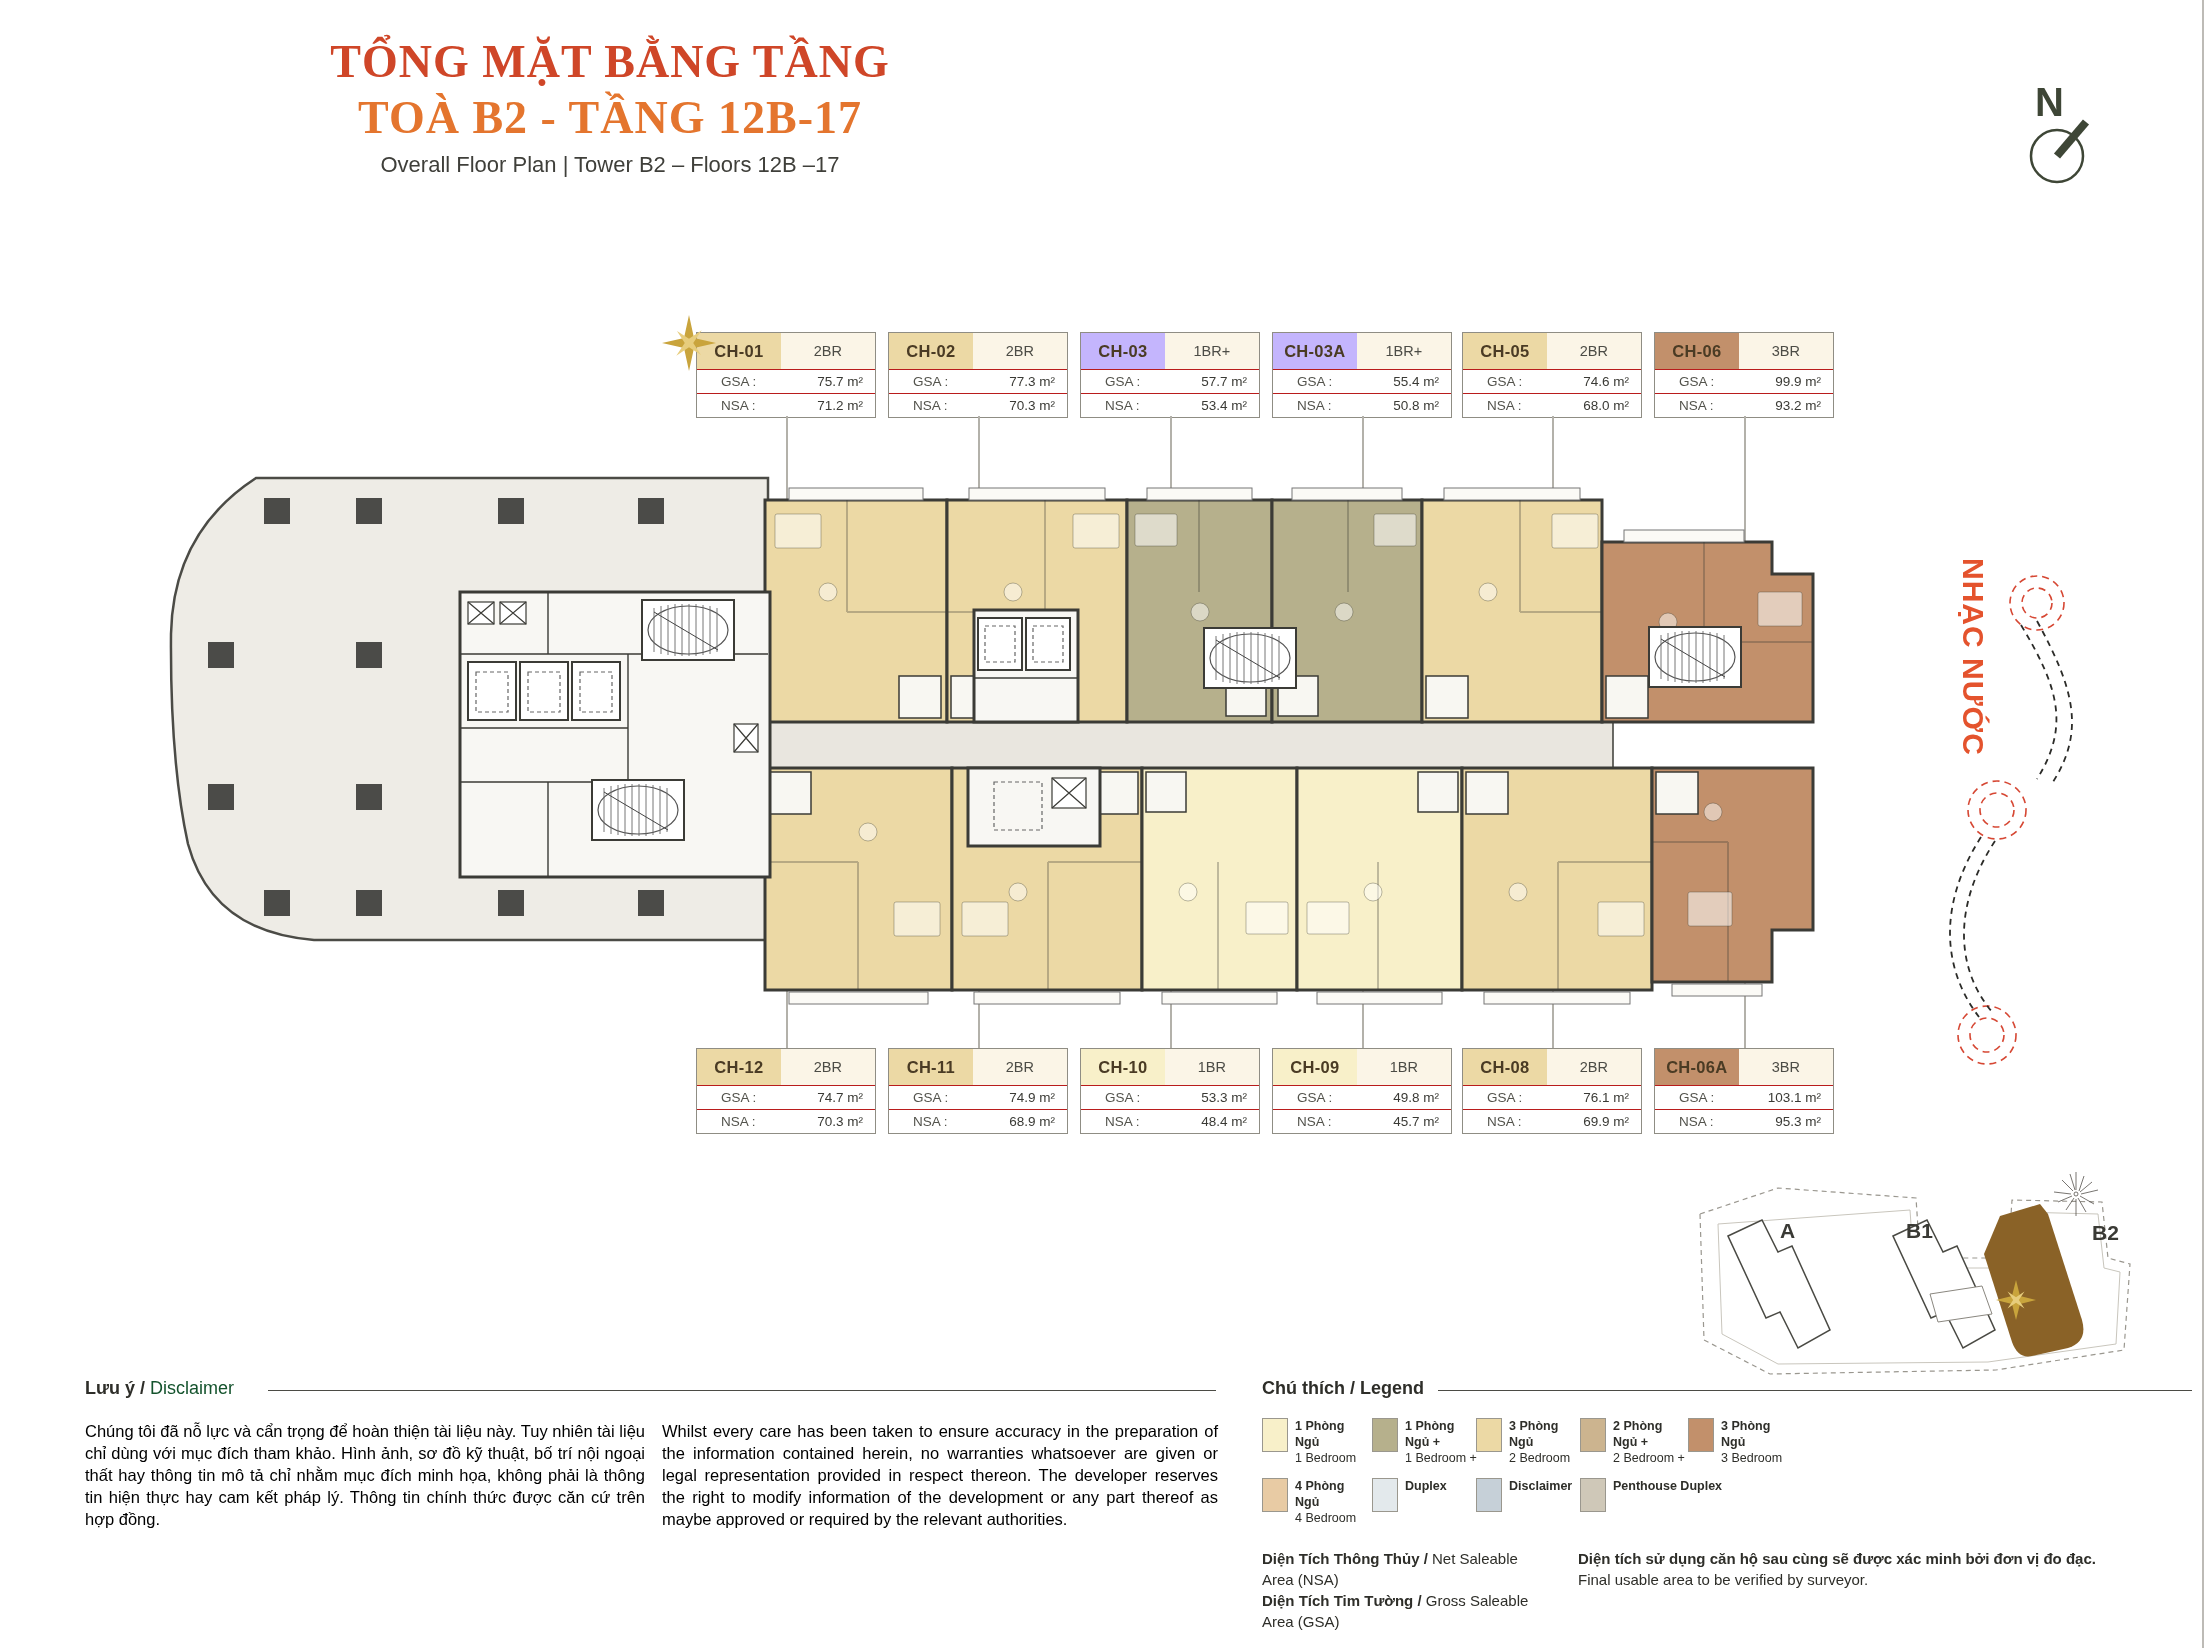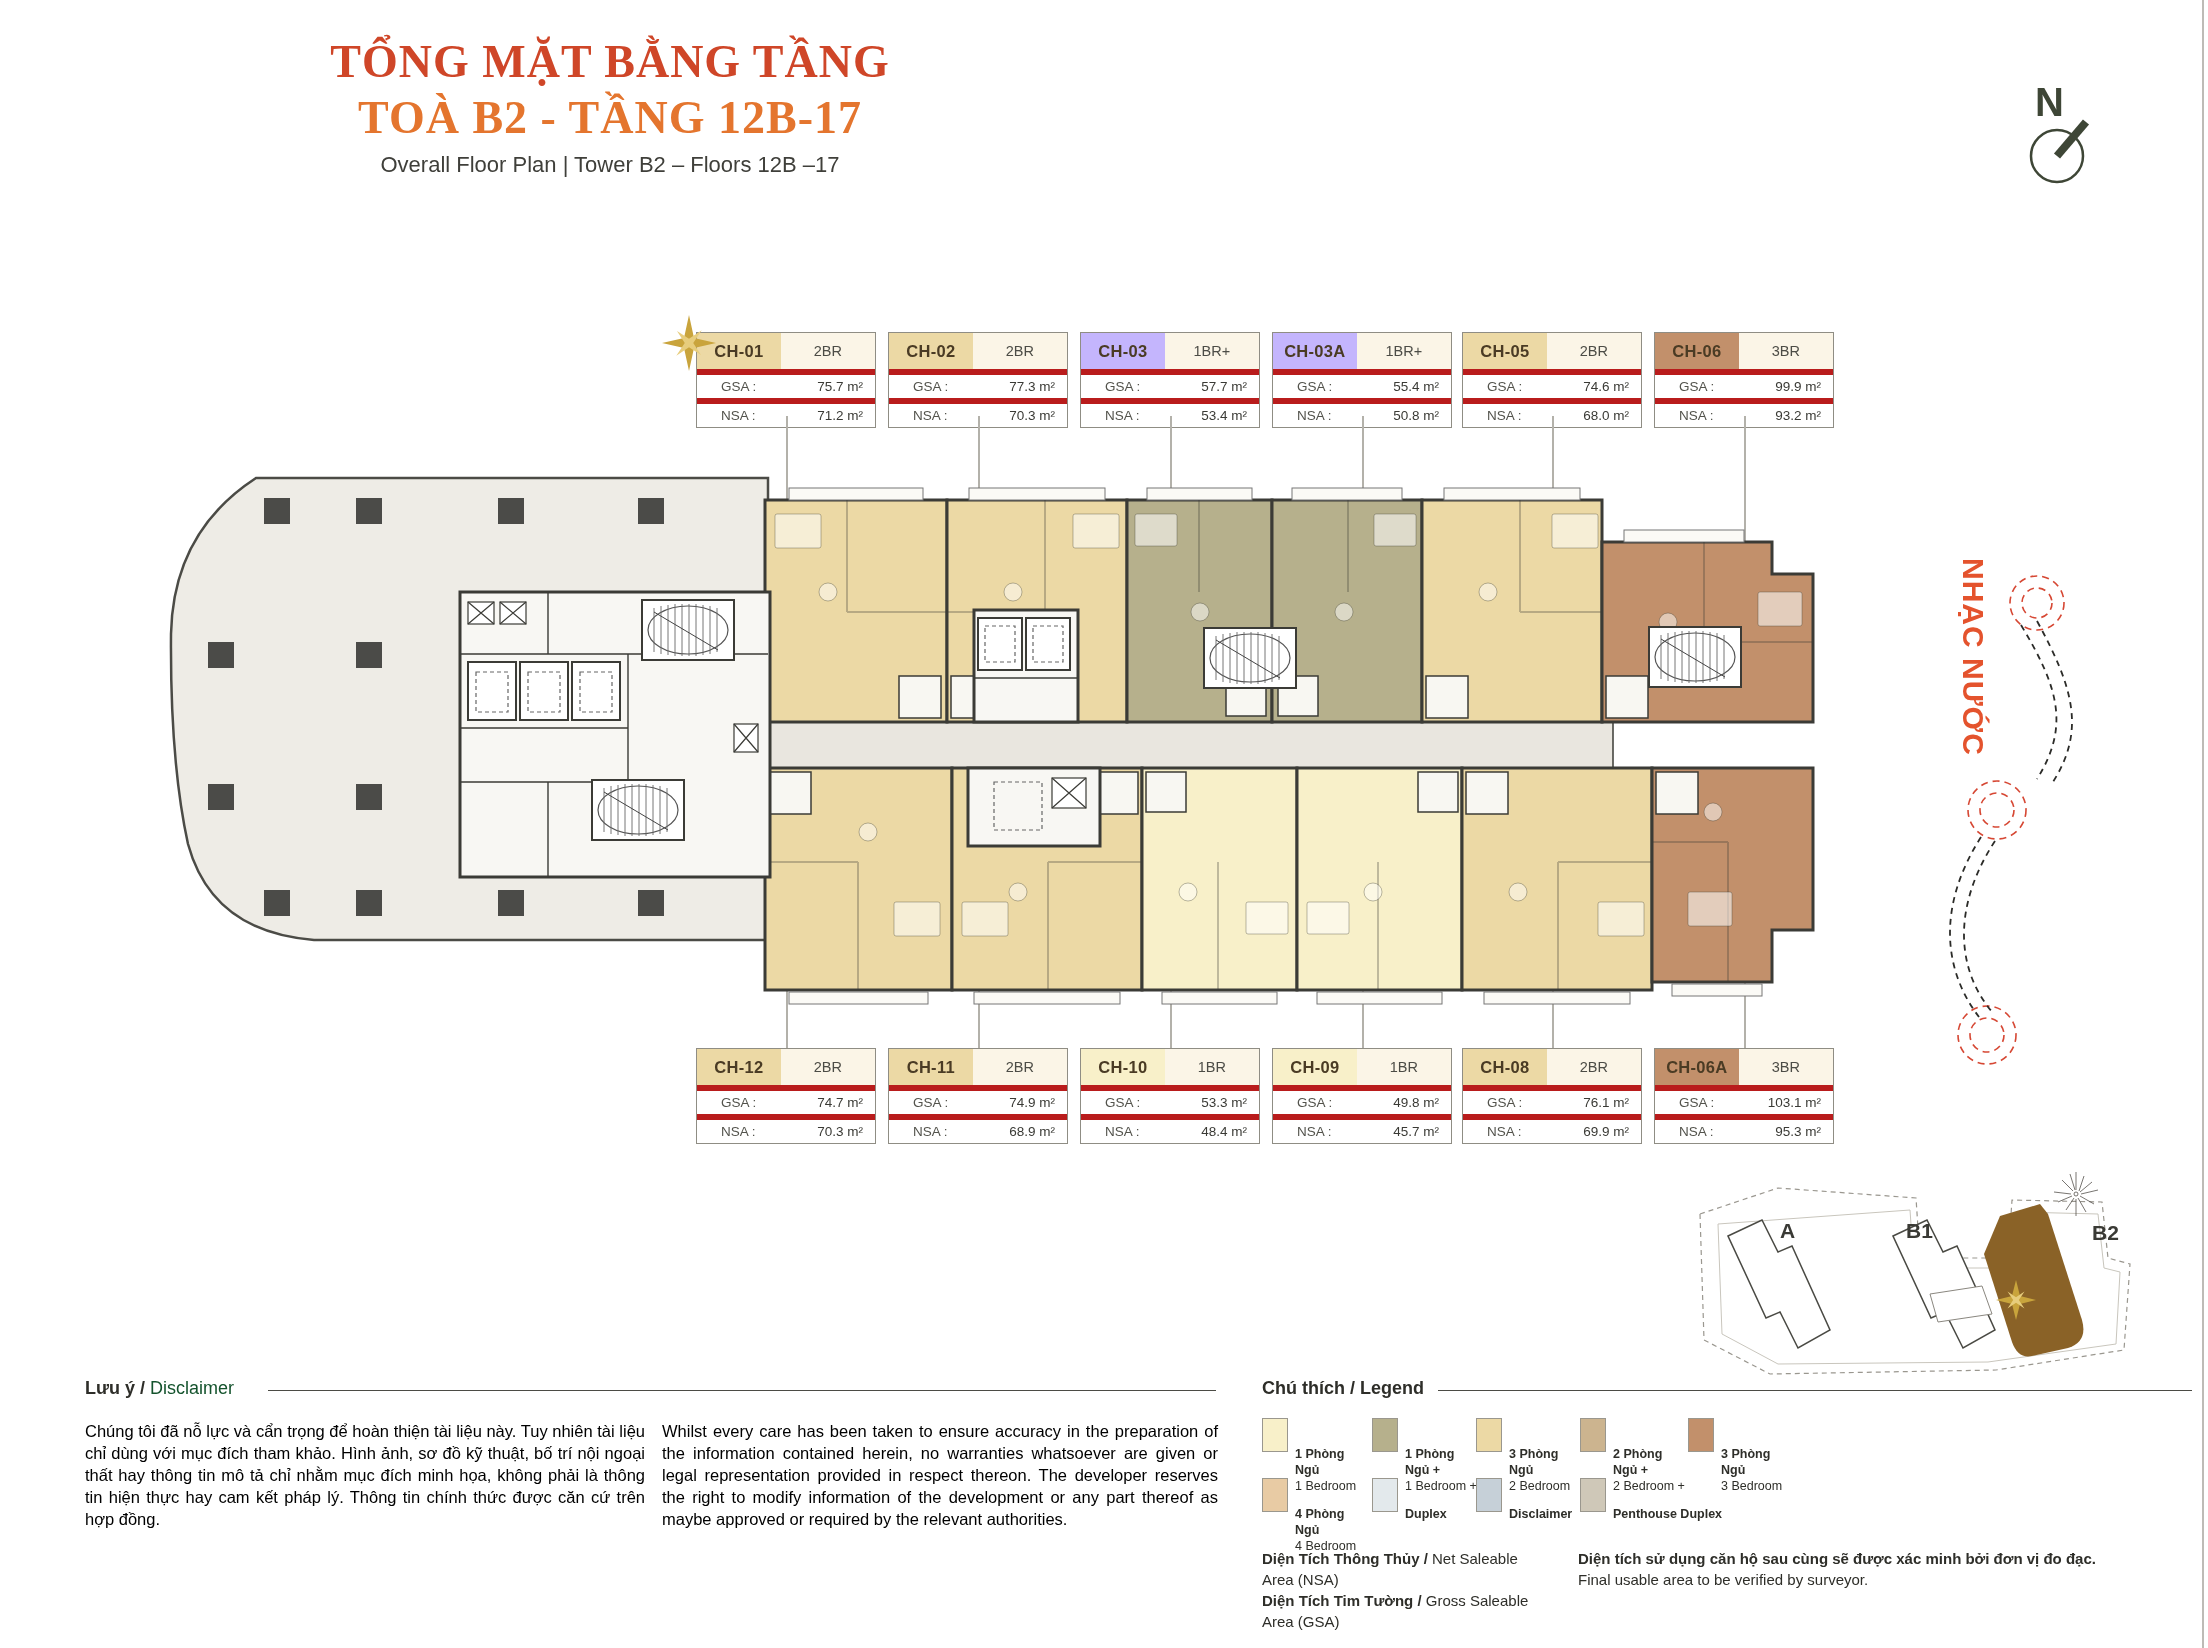--- a/index.html
+++ b/index.html
@@ -15,42 +15,42 @@
   .subtitle{left:330px;top:152px;width:560px;text-align:center;font-size:22px;color:#3f3f3a;}
 
   
   .card{position:absolute;width:180px;background:#fff;border:1px solid #8f8d84;box-sizing:border-box;}
   .c-head{display:flex;height:36px;}
   .c-id{width:47%;display:flex;align-items:center;justify-content:center;
         font-weight:bold;font-size:16.5px;color:#4a3b24;letter-spacing:.3px;}
   .c-type{flex:1;background:#FBF5E7;display:flex;align-items:center;justify-content:center;
           font-size:14.5px;color:#4c4c46;}
   .c-row{height:23px;display:flex;align-items:center;justify-content:space-between;
-         padding:0 12px 0 24px;font-size:13.5px;color:#53534c;border-top:6px solid #b91c1c;}
+         padding:0 12px 0 24px;font-size:13.5px;color:#53534c;border-top:1px solid #b91c1c;}
   .c-val{color:#3a3a35;}
   .cat-2br{background:#ECD9A5;} .cat-1br{background:#F8F0C9;}
   .cat-1brp{background:#c4b5fd;} .cat-3br{background:#C2906B;}
 
   .leader{position:absolute;width:1.5px;background:#b3b1aa;}
 
   
   .water-label{left:1990px;top:558px;width:200px;height:36px;transform:rotate(90deg);
                transform-origin:0 0;font-size:30px;font-weight:bold;color:#E4532D;letter-spacing:1px;}
 
   
   .f-head{font-size:18px;}
   .f-head b{font-weight:bold;color:#2e2e29;}
   .f-head span{font-weight:normal;color:#14532d;}
   .rule{position:absolute;border-top:1.5px solid #4b4b45;height:0;}
   .body-text{font-size:16.5px;line-height:1.34;color:#000000;text-align:justify;}
 
   .lg-item{position:absolute;display:flex;gap:7px;width:108px;}
   .lg-swatch{width:24px;height:32px;border:1px solid #9a978e;flex:0 0 auto;}
   .lg-text{font-size:12.5px;line-height:16px;color:#2e2e29;}
-  .lg-text b{display:block;font-weight:bold;margin-top:28px;}
+  .lg-text b{display:block;font-weight:bold;}
   .lg-text i{display:block;font-style:normal;font-weight:normal;}
 
   .an{font-size:15px;line-height:21px;color:#2e2e29;}
   .an b{font-weight:bold;}
 
   .edge-line{left:2202px;top:0;width:1.5px;height:1648px;background:#bdbbb6;}
 </style>
 </head>
 <body>
 

